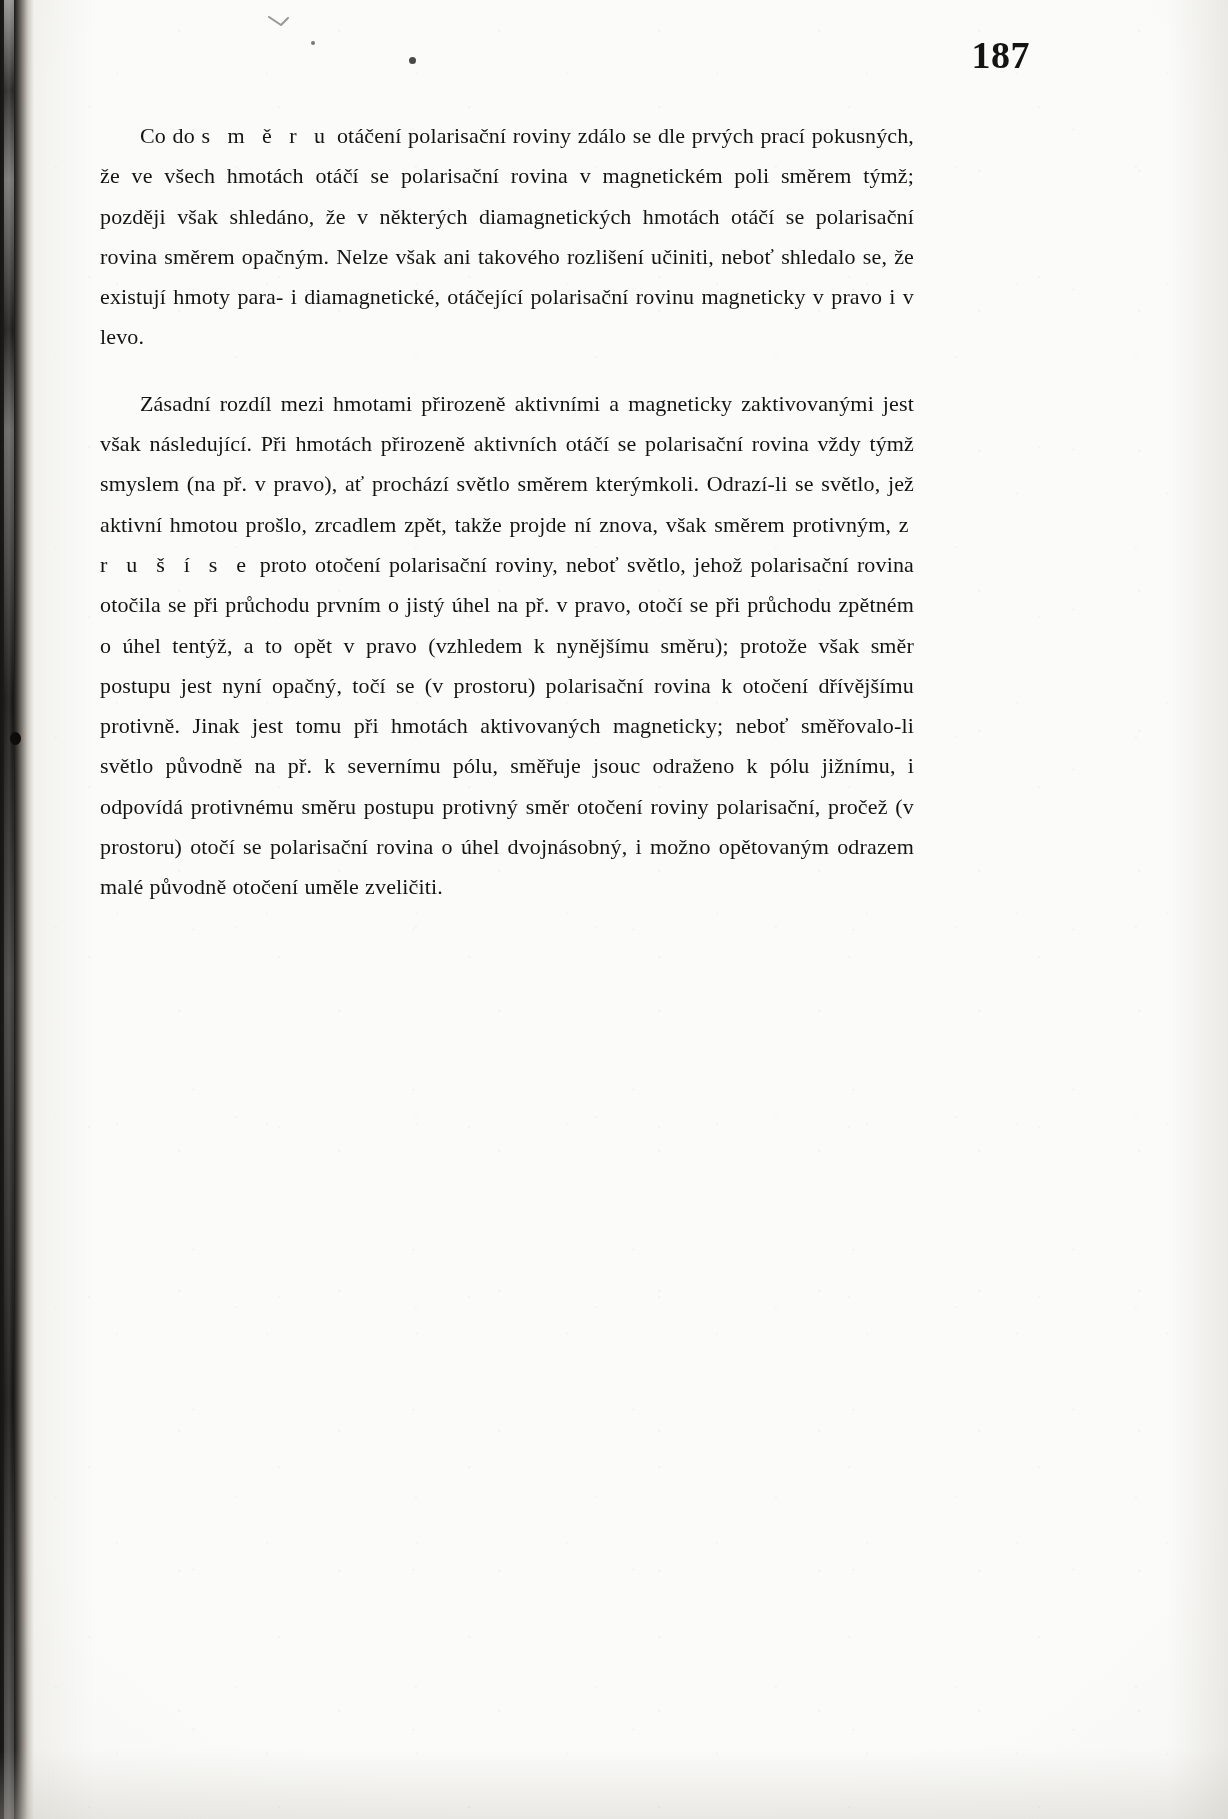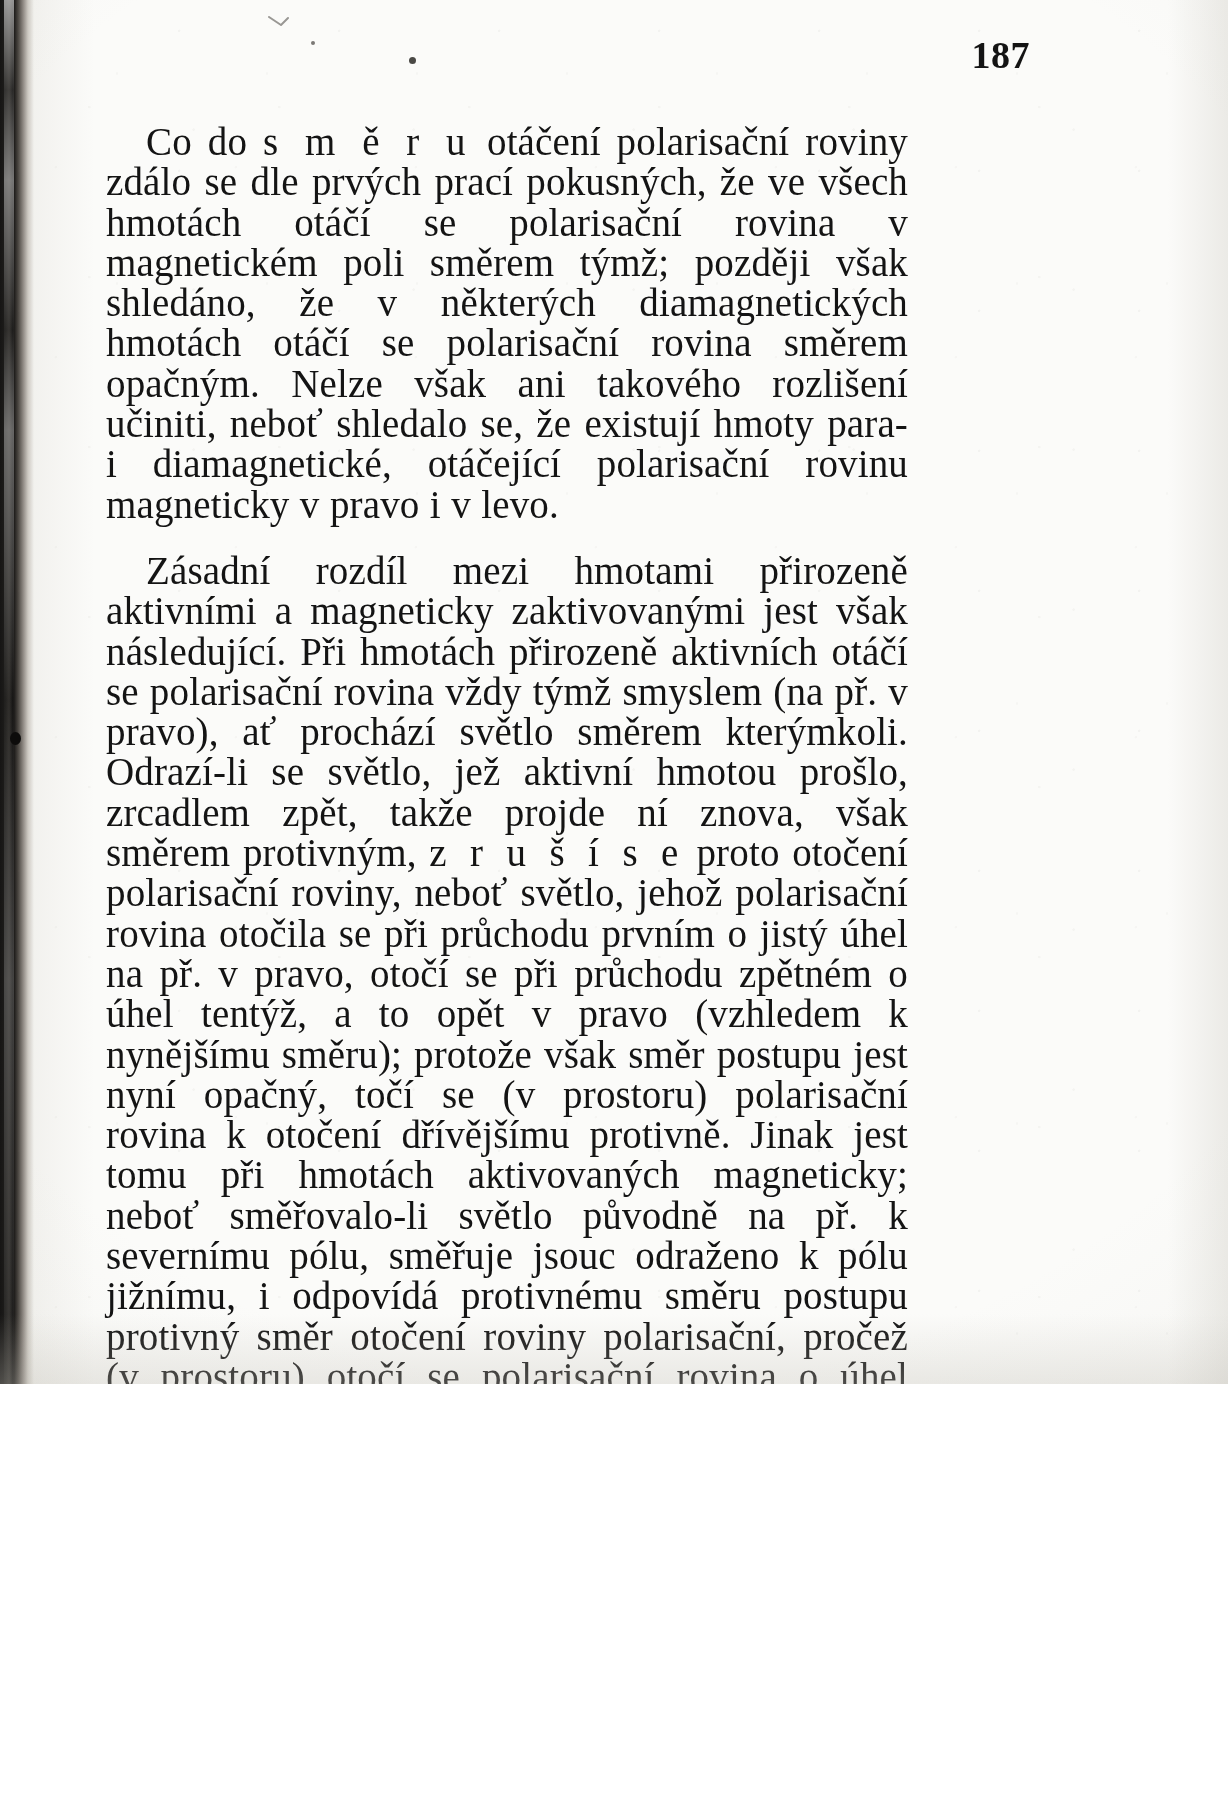--- a/index.html
+++ b/index.html
@@ -3,21 +3,21 @@
 <meta charset="utf-8">
 <style>
   html, body {
     margin: 0;
     padding: 0;
     background: #ffffff;
   }
   #page {
     position: relative;
     width: 1228px;
-    height: 1384px;
+    height: 1819px;
     background: #fbfbf9;
     overflow: hidden;
     font-family: "Liberation Serif", "DejaVu Serif", serif;
     color: #141414;
   }
   
   #paper-tint {
     position: absolute;
     inset: 0;
     background:
@@ -104,24 +104,24 @@
   }
 
   
   #textblock {
     position: absolute;
     left: 96px;
     top: 112px;
     width: 822px;
   }
   .para {
-    margin: 10px;
+    margin: 4px;
     text-align: justify;
     text-align-last: left;
-    font-size: 39px;
+    font-size: 22px;
     line-height: 40.3px;
     word-spacing: 0.5px;
     letter-spacing: 0.15px;
   }
   .para + .para {
     margin-top: 26px;
   }
   .para .indent {
     display: inline-block;
     width: 40px;

